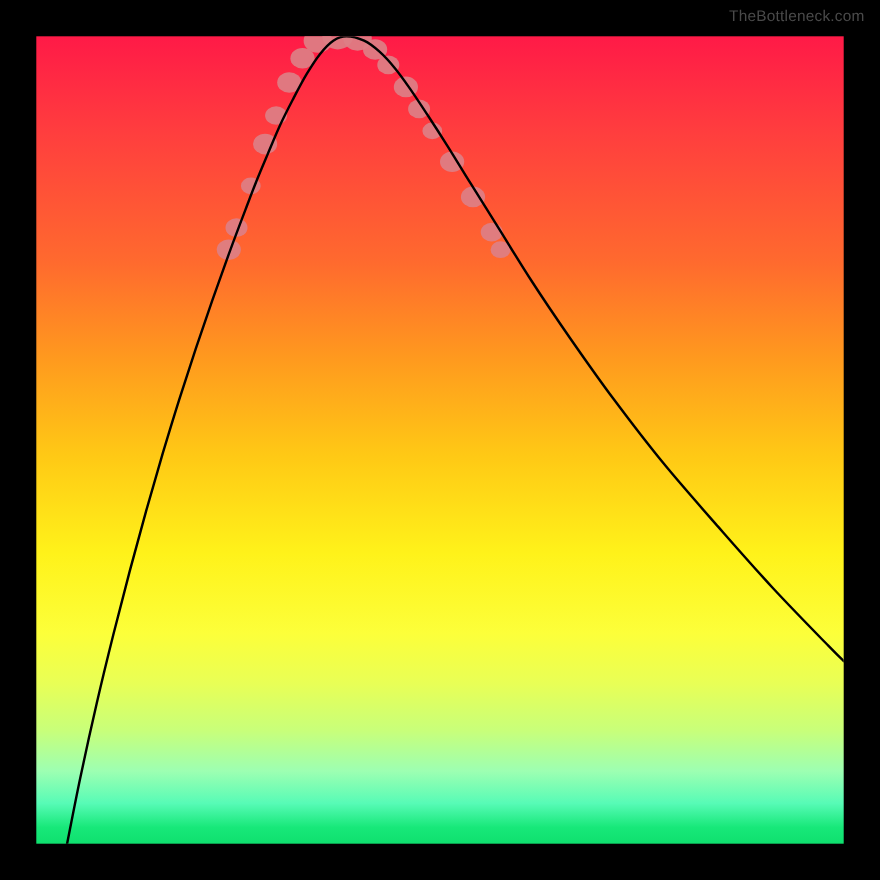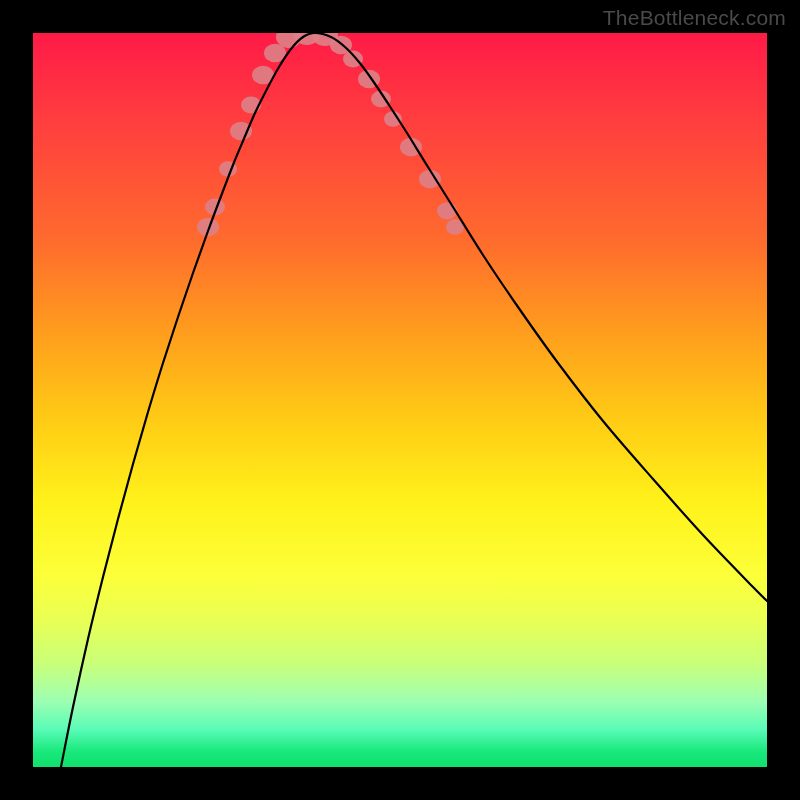--- a/index.html
+++ b/index.html
@@ -49,21 +49,21 @@
     top: 33px;
     width: 734px;
     height: 734px;
     pointer-events: none;
   }
   .watermark {
     position: absolute;
     top: 6px;
     right: 14px;
     color: #4a4a4a;
-    font-size: 21px;
+    font-size: 14px;
     letter-spacing: 0.2px;
     font-weight: 500;
     user-select: none;
   }
 </style>
 </head>
 <body>
 
 <div class="frame">
   <div class="plot"></div>

